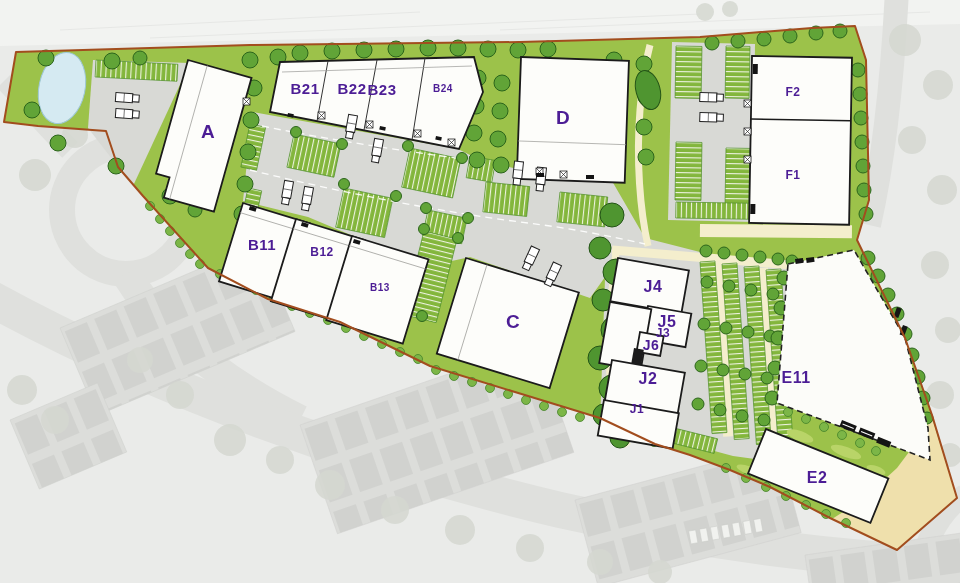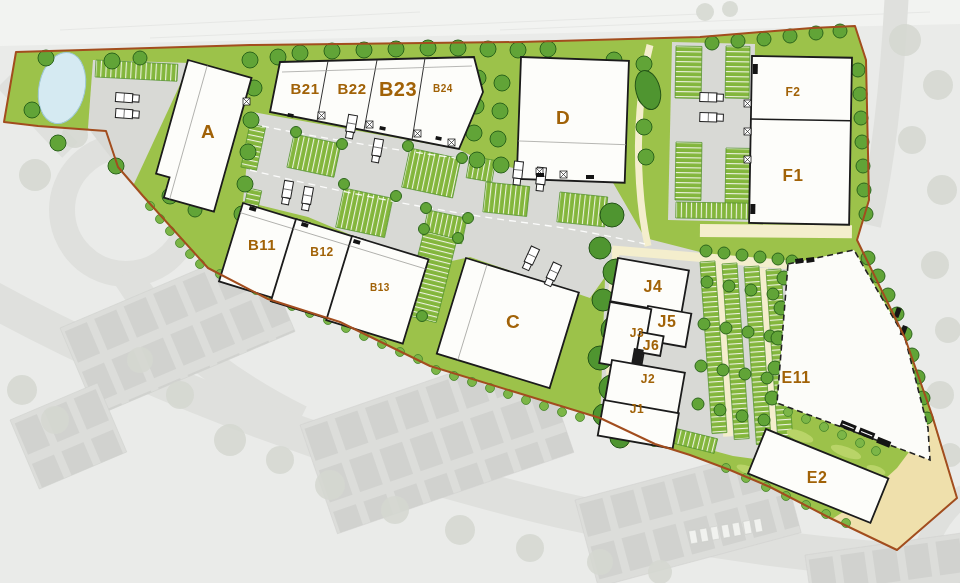--- a/index.html
+++ b/index.html
@@ -1,20 +1,20 @@
 <!DOCTYPE html>
 <html><head>
 <meta charset="utf-8">
 <style>
   html,body{margin:0;padding:0;background:#eaebe9;}
   .canvas{position:relative;width:960px;height:583px;overflow:hidden;
           font-family:"Liberation Sans",sans-serif;background:#eaebe9;}
   .canvas svg{position:absolute;left:0;top:0;}
   .bl{position:absolute;transform:translate(-50%,-50%);font-weight:700;
-      color:#a16207;letter-spacing:.5px;white-space:nowrap;line-height:1;}
+      color:#4c1d95;letter-spacing:.5px;white-space:nowrap;line-height:1;}
   .tree{fill:#61a437;stroke:#2c651c;stroke-width:1;}
   .treeD{fill:#4f9530;stroke:#245417;stroke-width:1;}
   .bush{fill:#7cb647;stroke:#45832a;stroke-width:.8;}
   .ctree{fill:#d5d8d1;}
   .bld{fill:#fdfdfa;stroke:#1b1b1b;stroke-width:1.8;}
   .innr{stroke:#9a9a96;stroke-width:.7;fill:none;}
   .dock{fill:#141414;}
   .smear{fill:#b9d468;stroke:none;}
 </style>
 </head>
@@ -498,30 +498,30 @@
       </g>
     </g>
 
     <polygon points="16,52 250,45 520,42 700,37 812,28 855,26 866,60 869,200 857,240 905,338 932,415 957,498 897,550 830,518 770,487 730,470 690,455 655,444 600,418 515,392 430,366 340,322 268,299 208,268 143,196 118,167 106,131 38,126 4,122" fill="none" stroke="#a24d1e" stroke-width="2" stroke-linejoin="round"></polygon>
   </g>
 </svg>
 
 <div class="bl" style="left:208px;top:131px;font-size:19px">A</div>
 <div class="bl" style="left:305px;top:88px;font-size:15px">B21</div>
 <div class="bl" style="left:352px;top:88px;font-size:15px">B22</div>
-<div class="bl" style="left:398px;top:89px;font-size:20px">B23</div>
+<div class="bl" style="left:382px;top:89px;font-size:15px">B23</div>
 <div class="bl" style="left:443px;top:89px;font-size:10px">B24</div>
 <div class="bl" style="left:262px;top:244px;font-size:15px">B11</div>
 <div class="bl" style="left:322px;top:252px;font-size:12px">B12</div>
 <div class="bl" style="left:380px;top:288px;font-size:10px">B13</div>
 <div class="bl" style="left:513px;top:321px;font-size:19px">C</div>
 <div class="bl" style="left:563px;top:117px;font-size:19px">D</div>
 <div class="bl" style="left:793px;top:92px;font-size:12px">F2</div>
-<div class="bl" style="left:793px;top:175px;font-size:17px">F1</div>
+<div class="bl" style="left:793px;top:175px;font-size:12px">F1</div>
 <div class="bl" style="left:653px;top:287px;font-size:16px">J4</div>
 <div class="bl" style="left:667px;top:322px;font-size:16px">J5</div>
-<div class="bl" style="left:637px;top:333px;font-size:12px">J3</div>
+<div class="bl" style="left:663px;top:333px;font-size:12px">J3</div>
 <div class="bl" style="left:651px;top:345px;font-size:14px">J6</div>
-<div class="bl" style="left:648px;top:379px;font-size:12px">J2</div>
+<div class="bl" style="left:648px;top:379px;font-size:16px">J2</div>
 <div class="bl" style="left:637px;top:409px;font-size:12px">J1</div>
 <div class="bl" style="left:796px;top:378px;font-size:16px">E11</div>
 <div class="bl" style="left:817px;top:478px;font-size:16px">E2</div>
 </div>
 
 </body></html>

